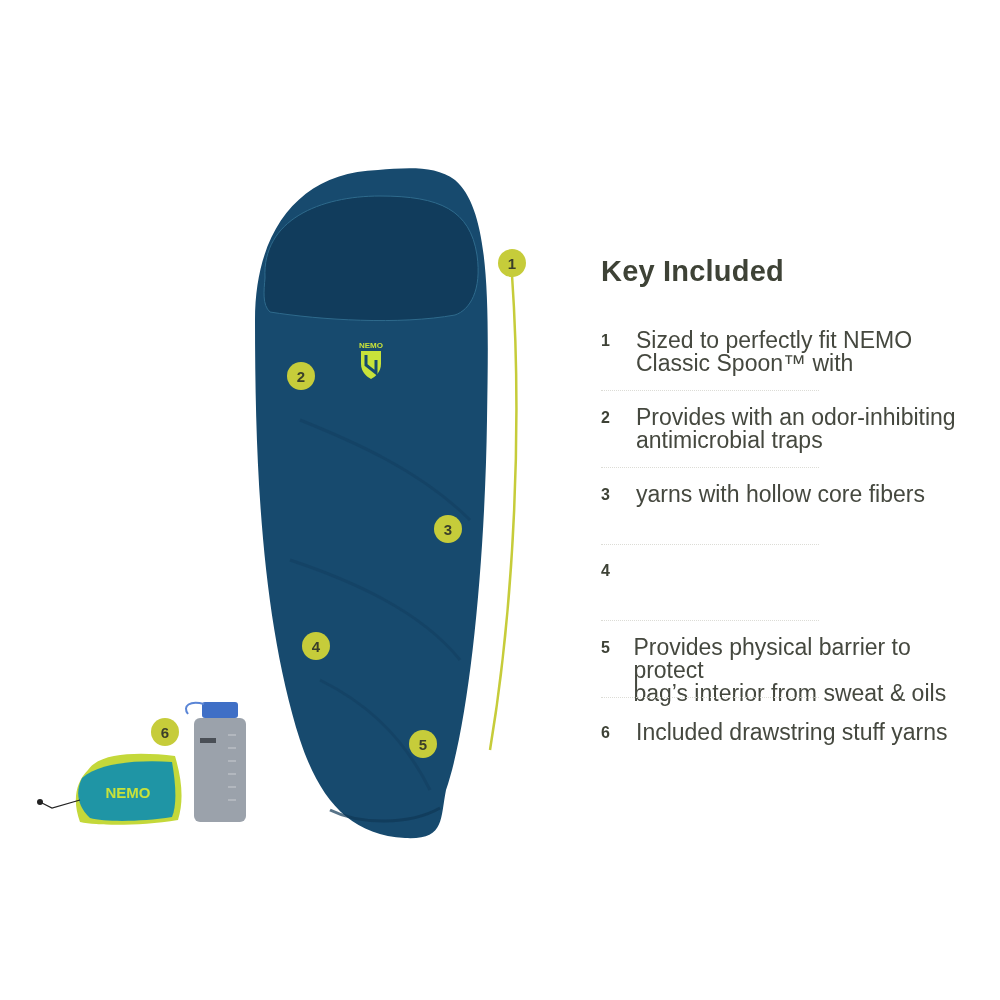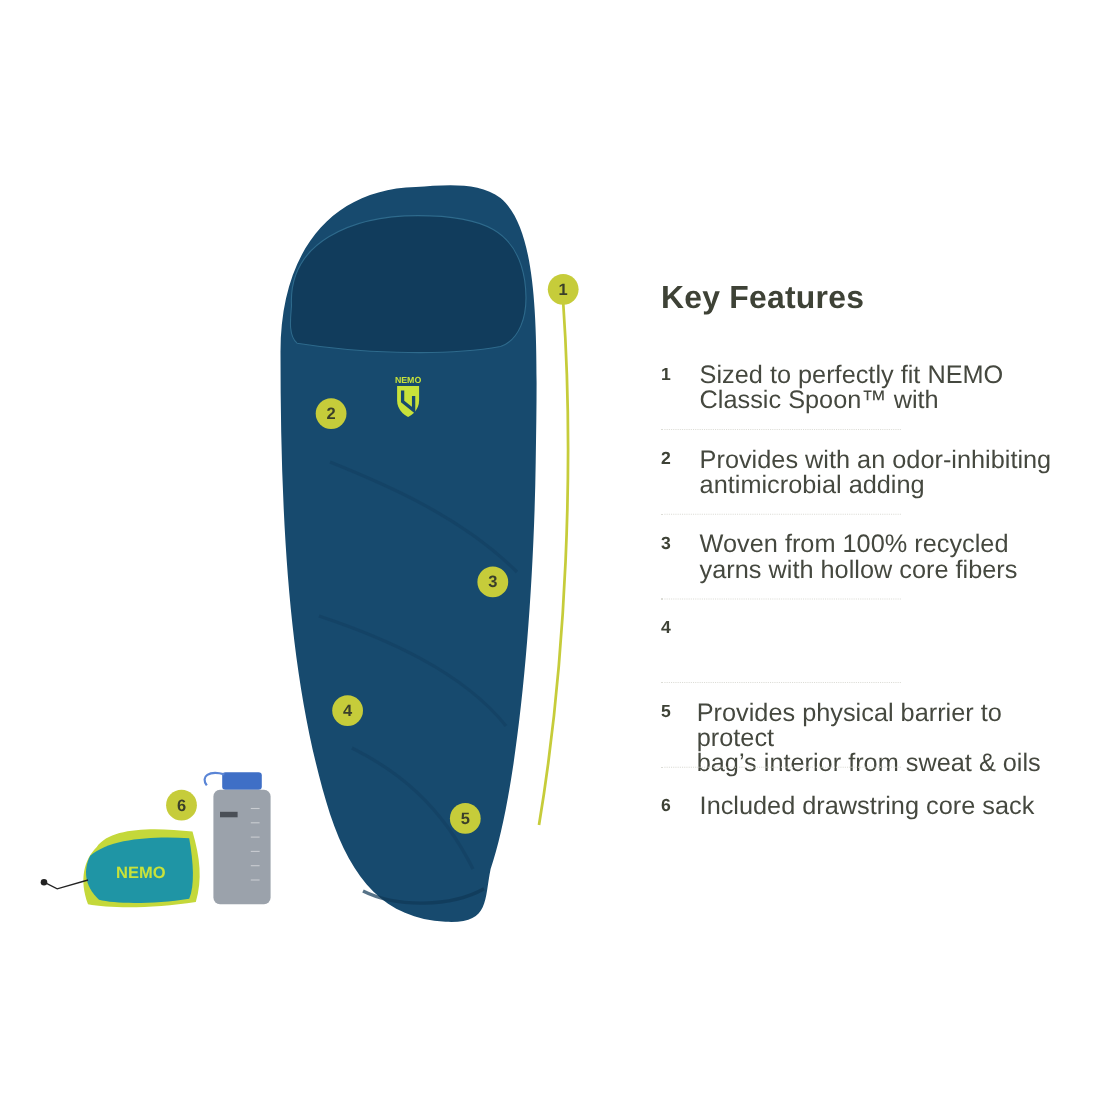--- a/index.html
+++ b/index.html
@@ -66,45 +66,44 @@
   </svg>
 
   <div class="marker" style="left:498px;top:249px;">1</div>
   <div class="marker" style="left:287px;top:362px;">2</div>
   <div class="marker" style="left:434px;top:515px;">3</div>
   <div class="marker" style="left:302px;top:632px;">4</div>
   <div class="marker" style="left:409px;top:730px;">5</div>
   <div class="marker" style="left:151px;top:718px;">6</div>
 
   <div class="features">
-    <h2>Key Features</h2>
+    <h2>Key Included</h2>
     <div class="flist">
 
       <div class="fitem" style="top:0px;">
         <div class="fnum">1</div>
         <div class="ftext">
           <div>Sized to perfectly fit NEMO</div>
             <div>Classic Spoon™ with</div>
         </div>
       </div>
       <div class="divider" style="top:61px;"></div>
 
       <div class="fitem" style="top:77px;">
         <div class="fnum">2</div>
         <div class="ftext">
           <div>Provides with an odor-inhibiting</div>
-            <div>antimicrobial adding</div>
+            <div>antimicrobial traps</div>
         </div>
       </div>
       <div class="divider" style="top:138px;"></div>
 
       <div class="fitem" style="top:154px;">
         <div class="fnum">3</div>
         <div class="ftext">
-          <div>Woven from 100% recycled</div>
             <div>yarns with hollow core fibers</div>
         </div>
       </div>
       <div class="divider" style="top:215px;"></div>
 
       <div class="fitem" style="top:230px;">
         <div class="fnum">4</div>
       </div>
       <div class="divider" style="top:291px;"></div>
 
@@ -113,19 +112,19 @@
         <div class="ftext">
           <div>Provides physical barrier to protect</div>
             <div>bag’s interior from sweat &amp; oils</div>
         </div>
       </div>
       <div class="divider" style="top:368px;"></div>
 
       <div class="fitem" style="top:392px;">
         <div class="fnum">6</div>
         <div class="ftext">
-          <div>Included drawstring core sack</div>
+          <div>Included drawstring stuff yarns</div>
         </div>
       </div>
 
     </div>
   </div>
 </div>
 
 </body></html>

